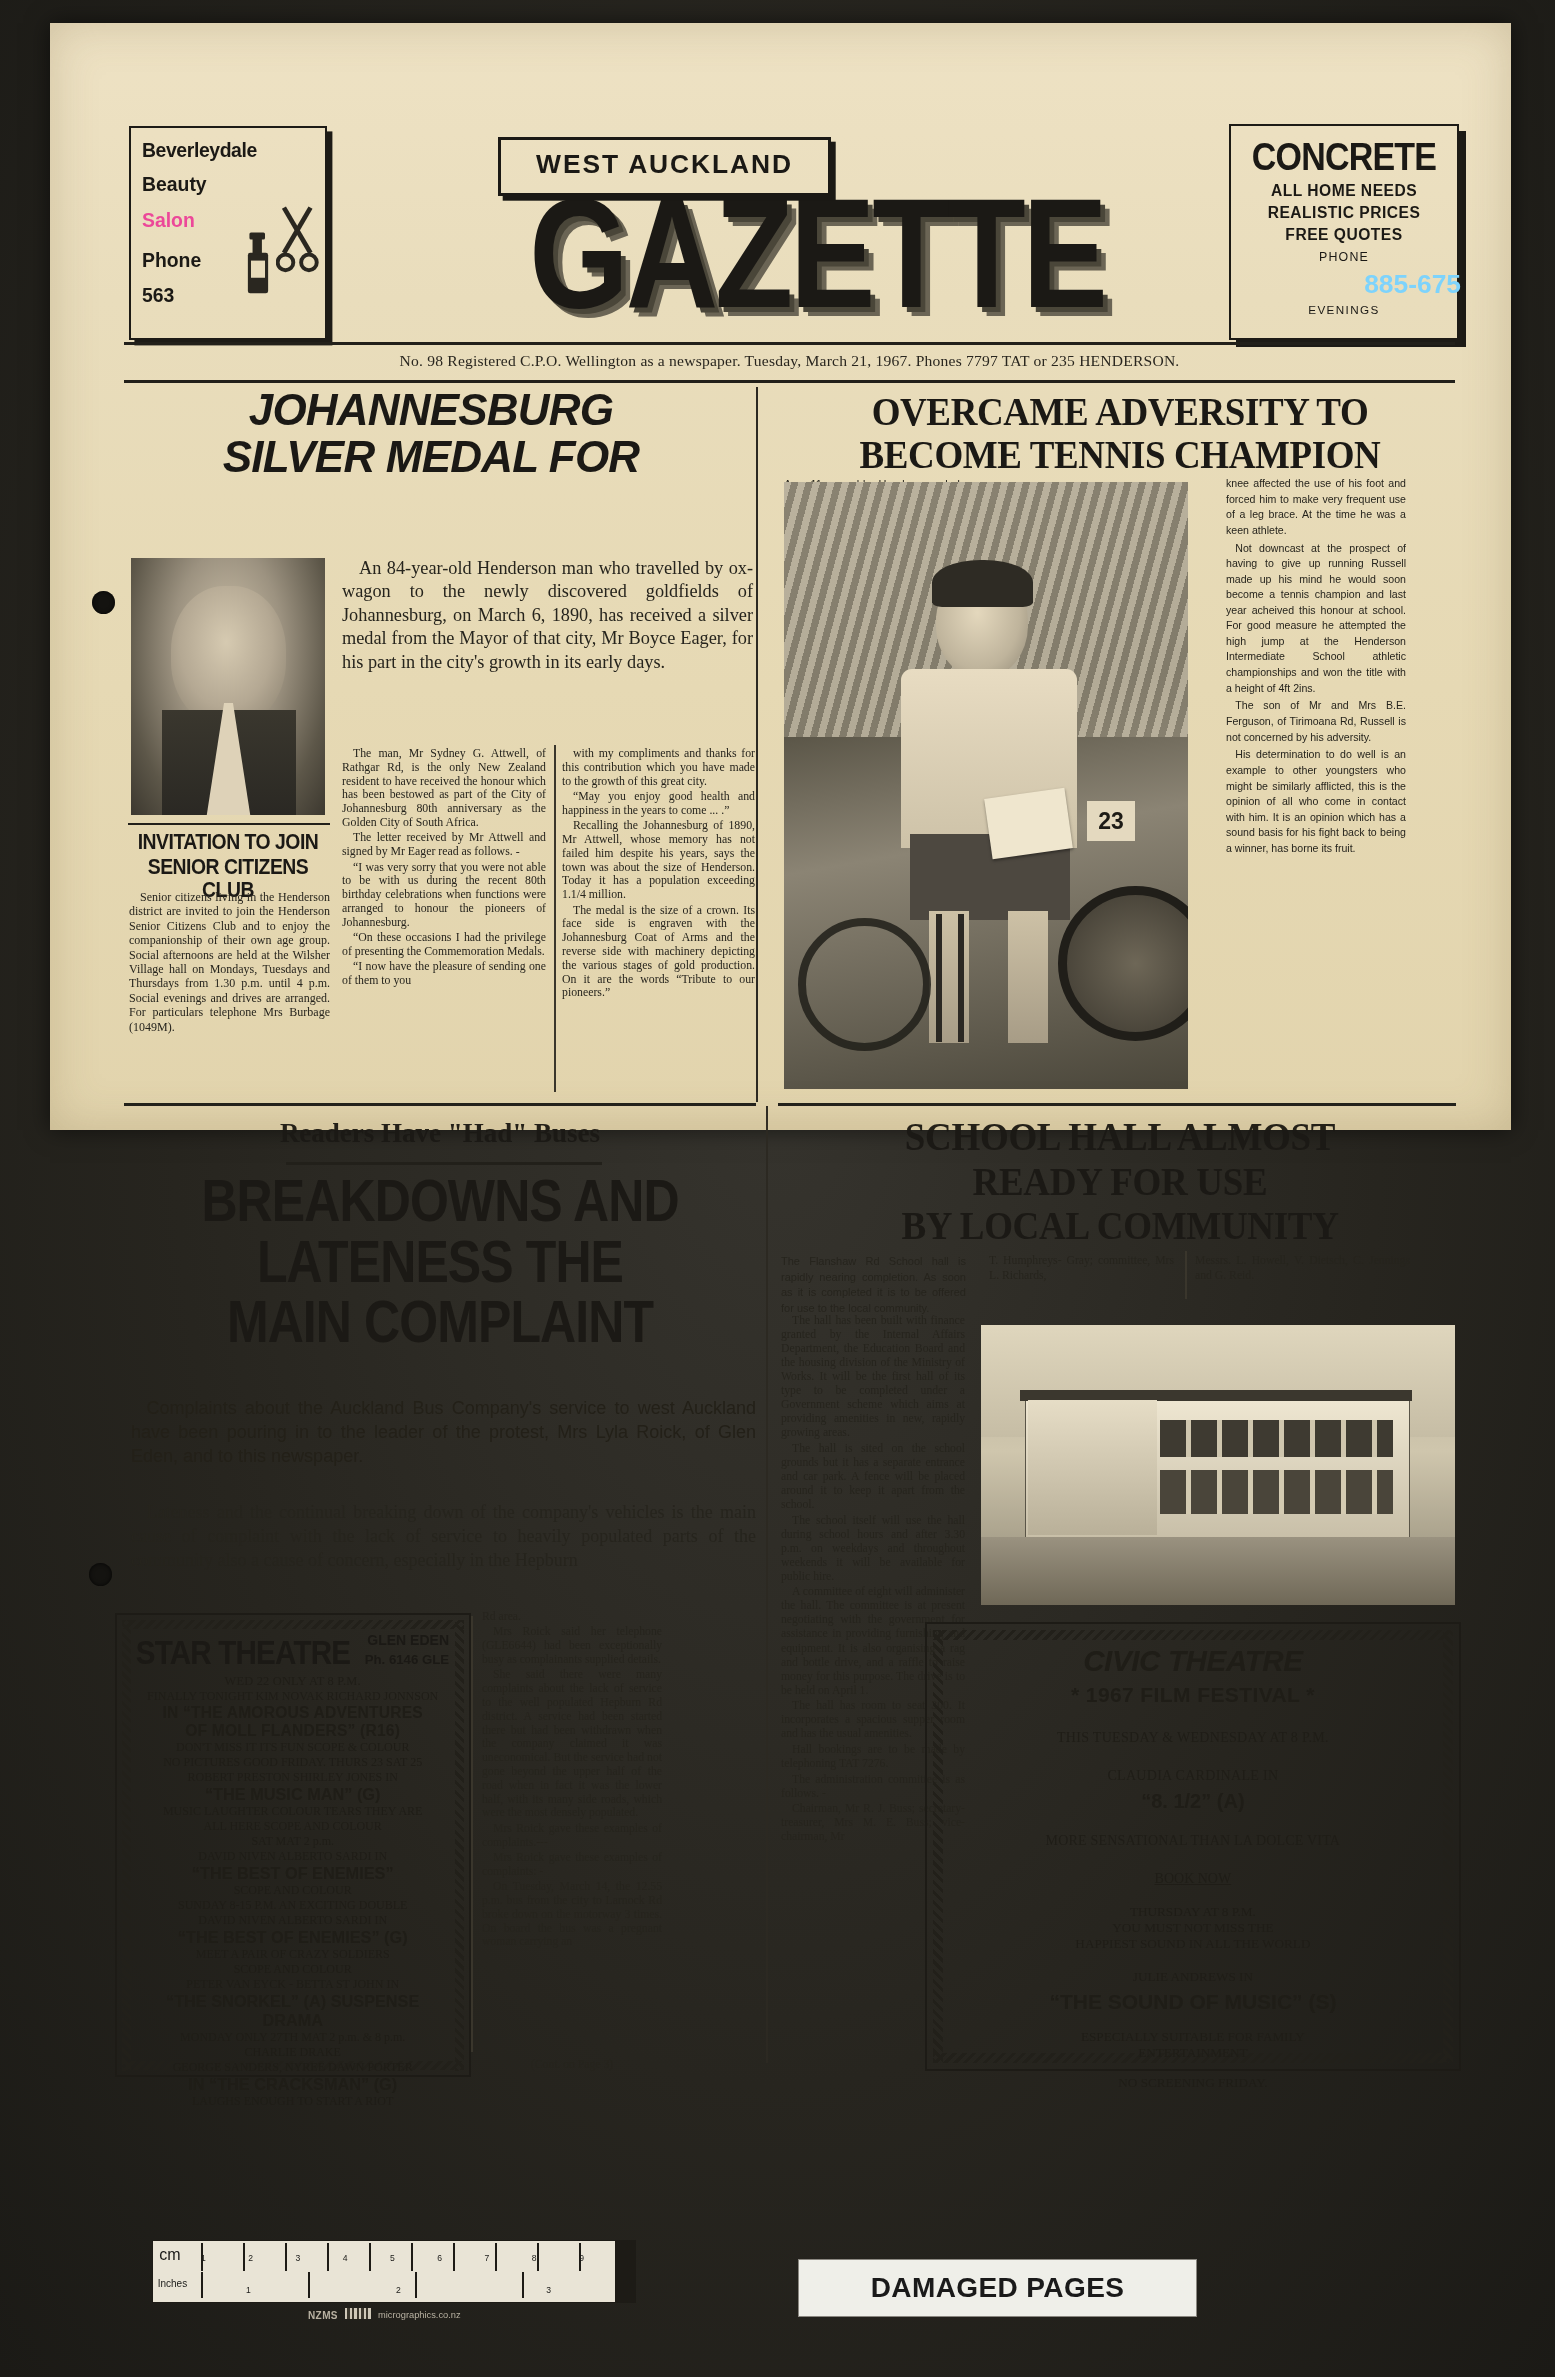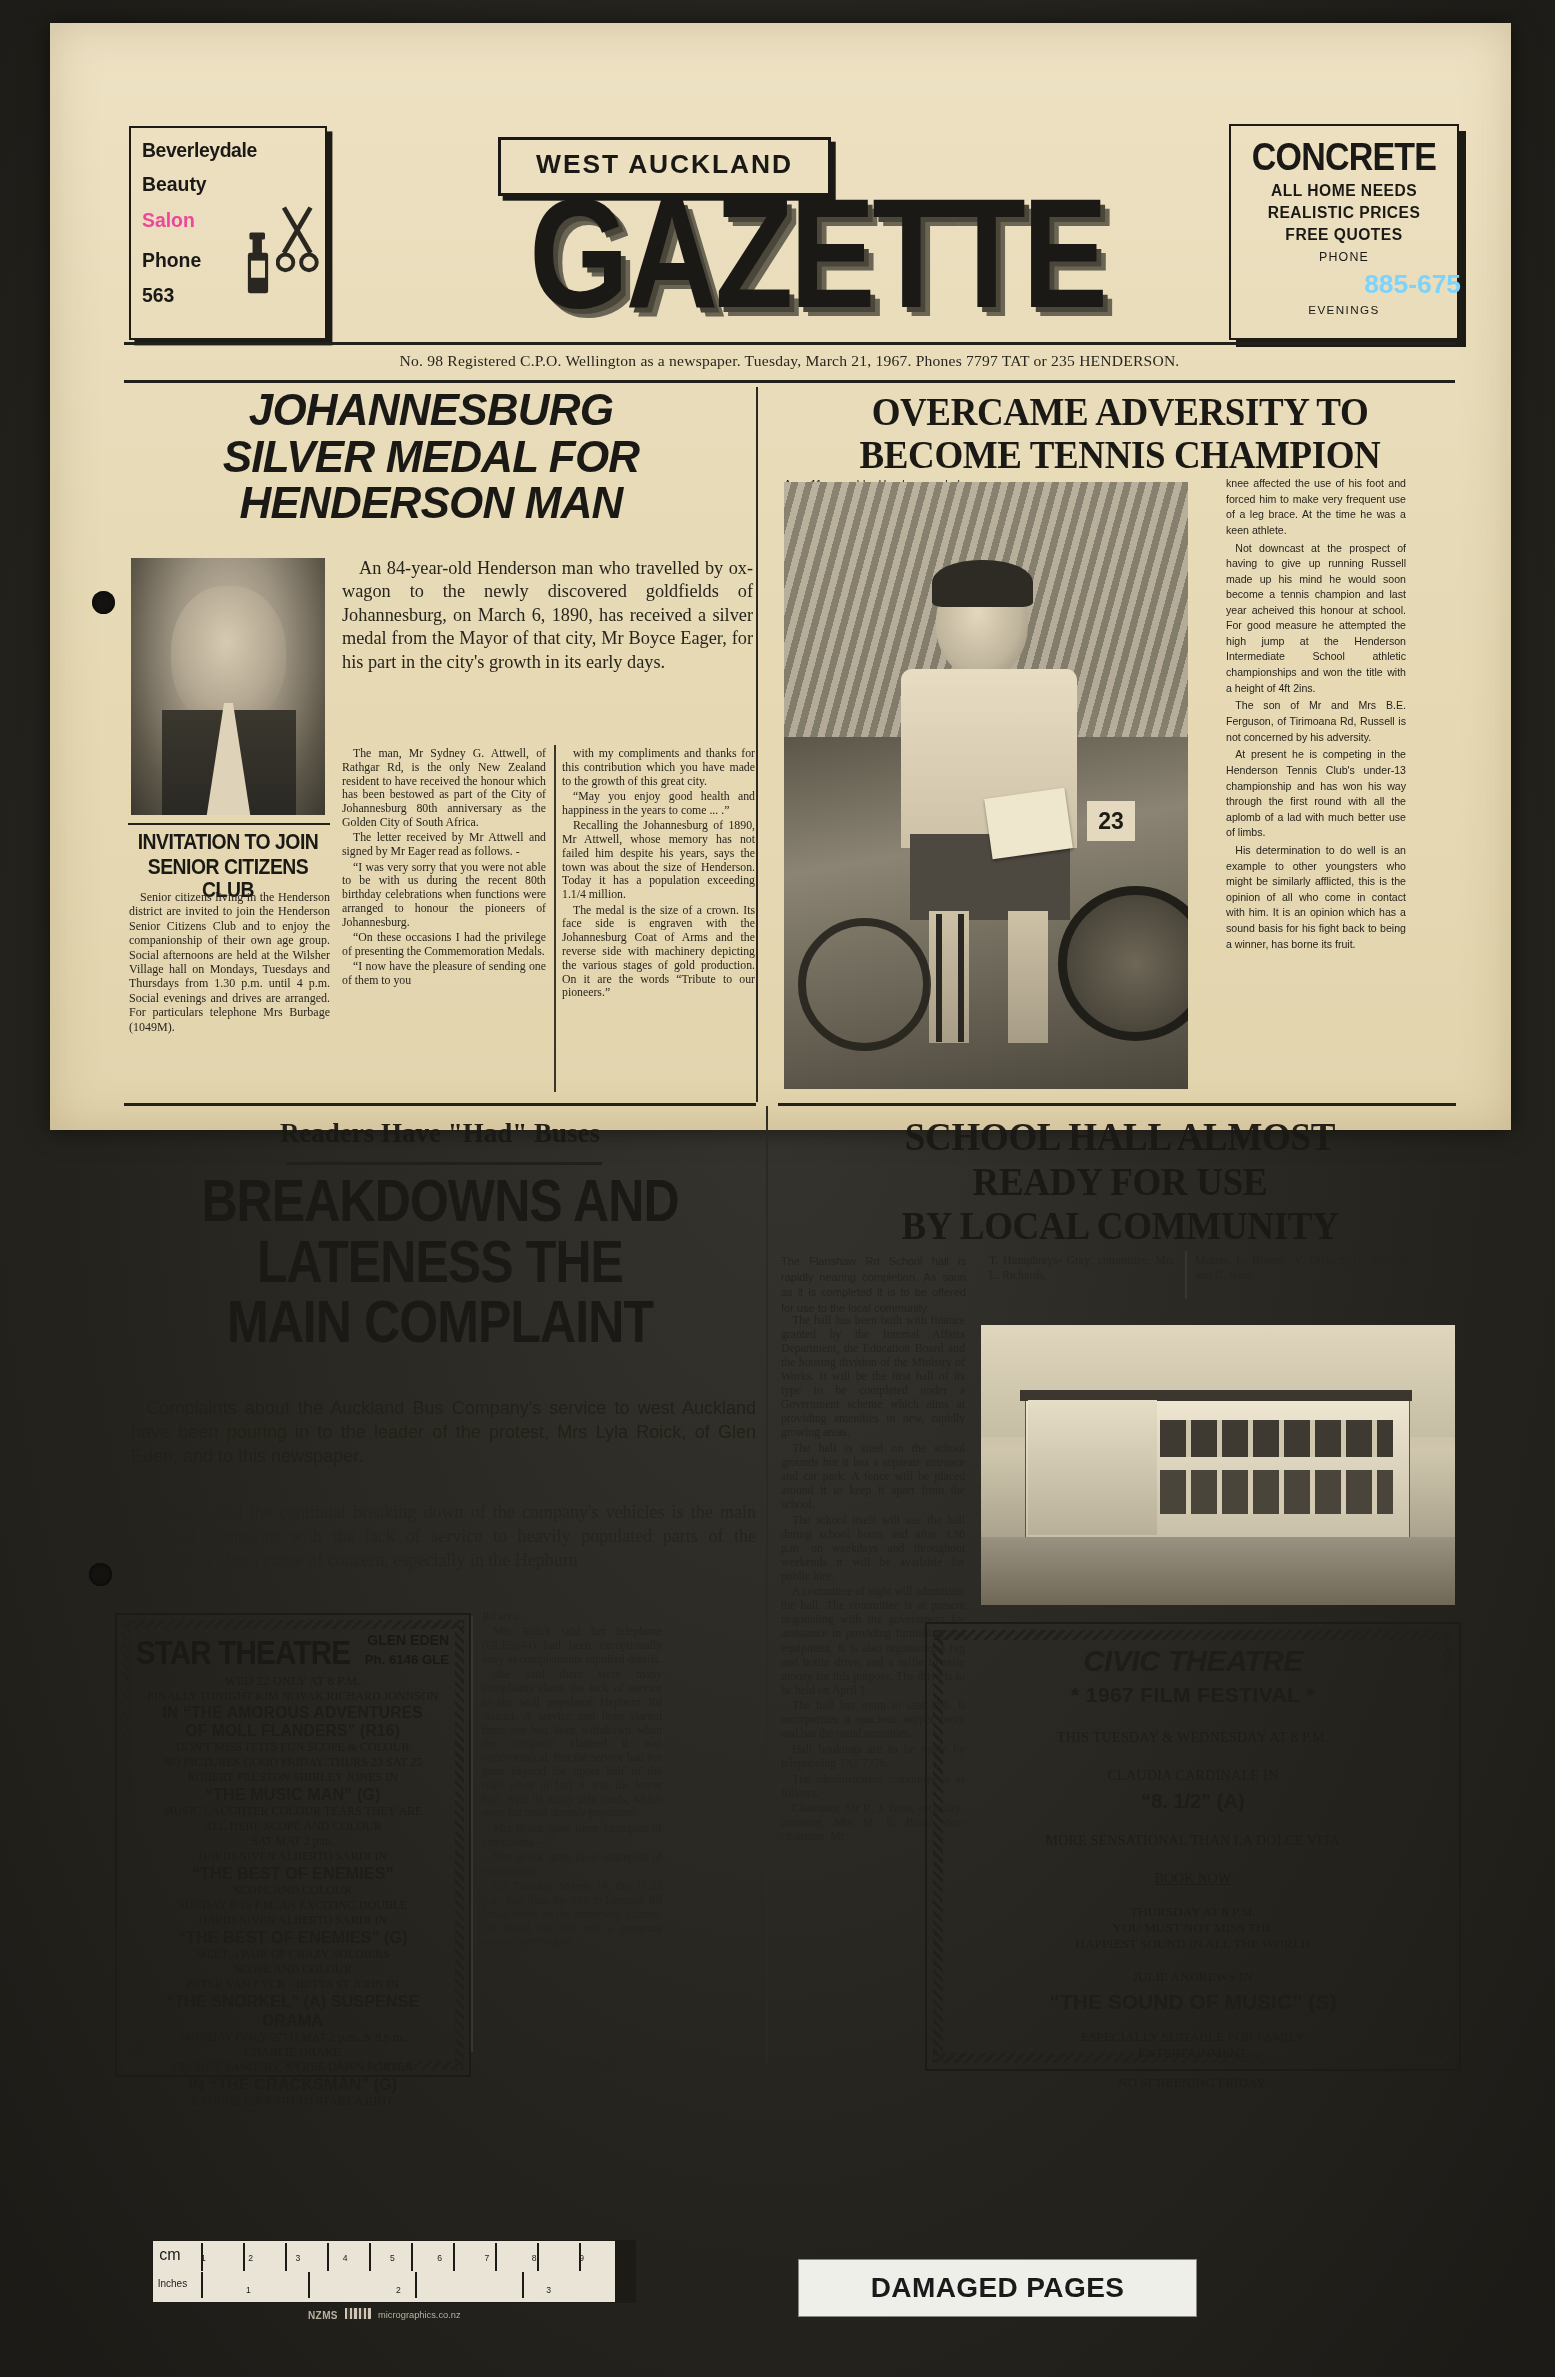--- a/index.html
+++ b/index.html
@@ -106,21 +106,20 @@
     <div class="sans" style="position:absolute;left:0;top:177px;width:100%;text-align:center;font-size:11.7px;letter-spacing:1.4px;color:#1b1915;">EVENINGS</div>
   </div>
 
   <div style="position:absolute;left:124px;top:342px;width:1331px;height:3.1px;background:#22201a;"></div>
   <div class="serif" style="position:absolute;left:124px;top:352px;width:1331px;text-align:center;font-size:15.6px;color:#29261f;letter-spacing:0.2px;">No. 98   Registered C.P.O. Wellington as a newspaper.  Tuesday, March 21, 1967.  Phones 7797 TAT or 235 HENDERSON.</div>
   <div style="position:absolute;left:124px;top:380px;width:1331px;height:3.1px;background:#22201a;"></div>
 
   <div class="sans" style="position:absolute;left:124px;top:387px;width:614px;text-align:center;font-size:44px;font-weight:bold;font-style:italic;line-height:1.06;letter-spacing:-0.8px;color:#1b1915;">
     <div>JOHANNESBURG</div>
     <div>SILVER MEDAL FOR</div>
-    <div>HENDERSON MAN</div>
   </div>
 
   <div class="photo" style="position:absolute;left:131px;top:558px;width:194px;height:257px;
         background:
           radial-gradient(ellipse at 50% 34%, #cfc3ab 0%, #9c9280 40%, #5d5749 75%, #3c382f 100%),
           linear-gradient(#6e6759,#4a463a);">
     <div style="position:absolute;left:40px;top:28px;width:115px;height:140px;border-radius:46%;background:radial-gradient(ellipse at 48% 40%,#d6cab1 0%,#b4a893 55%,#857c6b 100%);"></div>
     <div style="position:absolute;left:31px;top:152px;width:134px;height:109px;background:linear-gradient(#3a372e,#2a2823);"></div>
     <div style="position:absolute;left:75px;top:145px;width:45px;height:117px;background:#ded2b8;clip-path:polygon(40% 0,60% 0,100% 100%,0 100%);"></div>
   </div>
@@ -162,21 +161,20 @@
     <p style="text-indent:0">An 11-year-old Henderson lad, Russell Ferguson, (pictured) has the stuff</p>
   </div>
   <div class="body-sans" style="position:absolute;left:995px;top:476px;width:187px;font-size:11px;line-height:1.5;text-align:justify;white-space:pre-line;">
     <p style="text-indent:0">champions are made of.
 Two years ago partial failure of a nerve in his left</p>
   </div>
   <div class="body-sans" style="position:absolute;left:1226px;top:476px;width:180px;font-size:10.6px;line-height:1.47;text-align:justify;height:622px;overflow:hidden;">
     <p style="text-indent:0">knee affected the use of his foot and forced him to make very frequent use of a leg brace.  At the time he was a keen athlete.</p>
     <p>Not downcast at the prospect of having to give up running Russell made up his mind he would soon become a tennis champion and last year acheived this honour at school.  For good measure he attempted the high jump at the Henderson Intermediate School athletic championships and won the title with a height of 4ft 2ins.</p>
     <p>The son of Mr and Mrs B.E. Ferguson, of Tirimoana Rd, Russell is not concerned by his adversity.</p>
-    <p>At present he is competing in the Henderson Tennis Club's under-13 championship and has won his way through the first round with all the aplomb of a lad with much better use of limbs.</p>
     <p>His determination to do well is an example to other youngsters who might be similarly afflicted, this is the opinion of all who come in contact with him.  It is an opinion which has a sound basis for his fight back to being a winner, has borne its fruit.</p>
   </div>
 
   <div class="photo" style="position:absolute;left:784px;top:482px;width:404px;height:607px;
       background:
         linear-gradient(170deg,#7e7768 0%,#5c5749 38%,#8b8474 58%,#4a463a 100%);">
 
     <div style="position:absolute;left:0;top:0;width:100%;height:42%;background:repeating-linear-gradient(105deg,#cfc6b0 0 7px,#8e8775 7px 14px);opacity:.75;"></div>
 
     <div style="position:absolute;left:152px;top:87px;width:92px;height:109px;border-radius:48%;background:radial-gradient(ellipse at 45% 40%,#e4d8bd 0%,#bfb49c 60%,#8d8573 100%);"></div>

